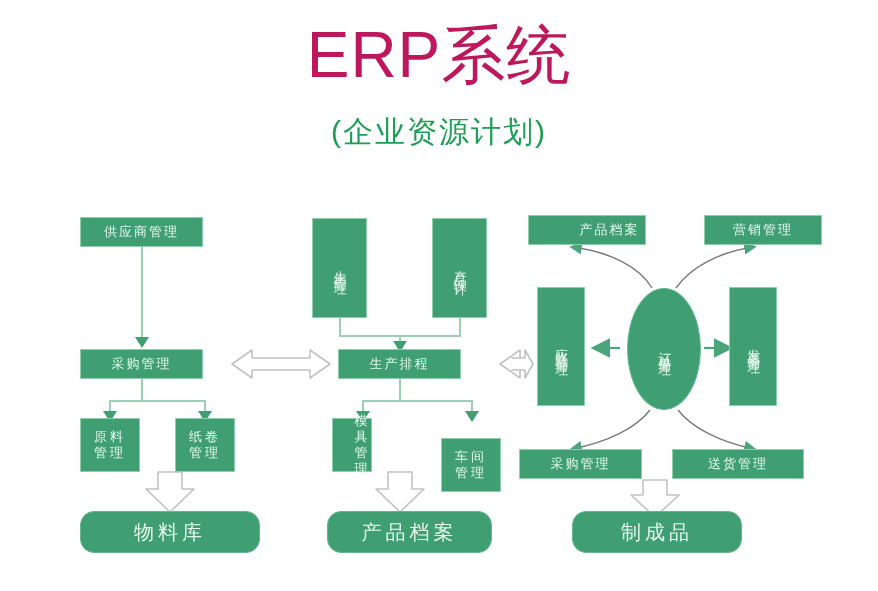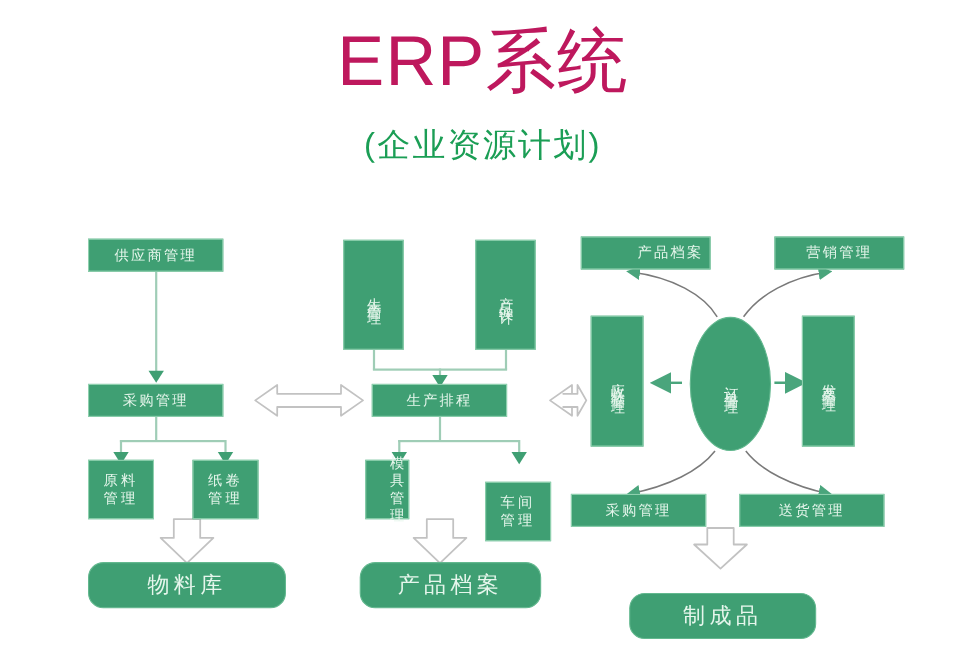--- a/index.html
+++ b/index.html
@@ -164,15 +164,15 @@
   <div class="node vert" style="left:537px;top:287px;width:48px;height:119px;">应收款管理</div>
 
   <div class="node ellipse vert" style="left:627px;top:288px;width:74px;height:122px;">订单管理</div>
 
   <div class="node vert" style="left:729px;top:287px;width:48px;height:119px;">发票管理</div>
 
   <div class="node" style="left:519px;top:449px;width:123px;height:30px;">采购管理</div>
 
   <div class="node" style="left:672px;top:449px;width:132px;height:30px;">送货管理</div>
 
-  <div class="node round" style="left:572px;top:511px;width:170px;height:42px;margin-top:28px;">制成品</div>
+  <div class="node round" style="left:572px;top:511px;width:170px;height:42px;">制成品</div>
 
 </div>
 
 </body></html>

